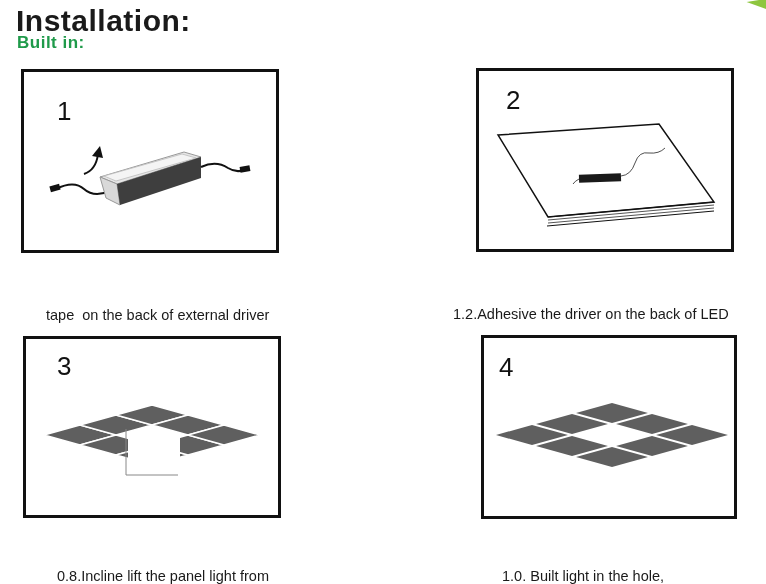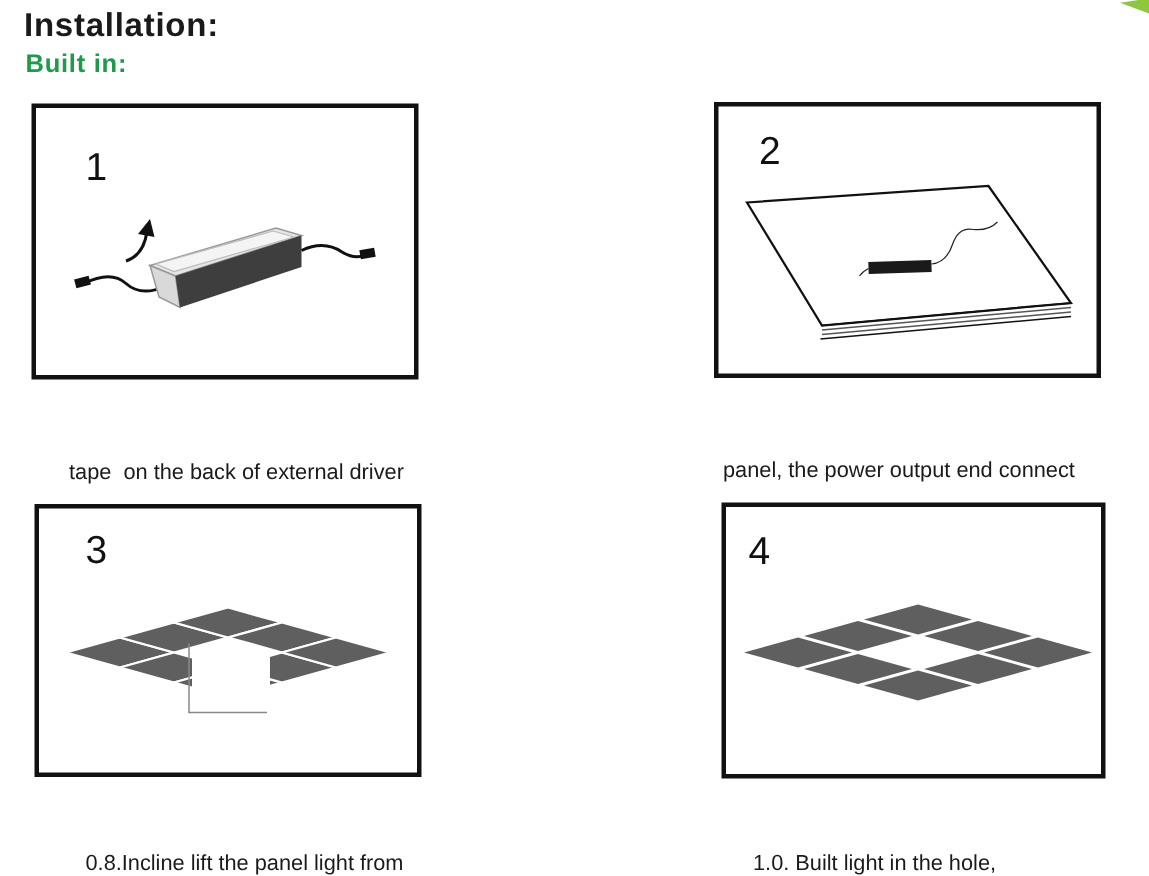--- a/index.html
+++ b/index.html
@@ -10,21 +10,21 @@
     color: #1a1a1a;
   }
   .corner {
     position: absolute; top: 0; right: 0; width: 0; height: 0;
     border-top: 12px solid transparent;
     border-right: 22px solid #8ec63f;
     transform: translate(4px, -6px) rotate(20deg);
   }
   .title {
     position: absolute; left: 16px; top: 4px;
-    font-size: 22px; font-weight: bold; color: #1a1a1a; letter-spacing: 0.5px;
+    font-size: 30px; font-weight: bold; color: #1a1a1a; letter-spacing: 0.5px;
   }
   .subtitle {
     position: absolute; left: 17px; top: 33px;
     font-size: 17px; font-weight: bold; color: #1f9a4a; letter-spacing: 0.5px;
   }
   .step-box {
     position: absolute; border: 3px solid #111; background: #fff; box-sizing: border-box;
   }
   .step-num {
     position: absolute; font-size: 26px; color: #111; font-weight: normal;
@@ -75,20 +75,21 @@
     <line x1="69" y1="146" x2="235" y2="131" stroke="#111" stroke-width="1"></line>
     <line x1="69" y1="149" x2="235" y2="134" stroke="#555" stroke-width="1"></line>
     <line x1="69" y1="152" x2="235" y2="137" stroke="#555" stroke-width="1"></line>
     <line x1="68" y1="155" x2="235" y2="140" stroke="#111" stroke-width="1"></line>
     <rect x="100" y="103" width="42" height="8" fill="#1a1a1a" transform="rotate(-2 121 107)"></rect>
     <path d="M142 105 Q152 104 156 92 Q160 80 170 82 Q180 83 186 77" fill="none" stroke="#222" stroke-width="0.8"></path>
     <path d="M100 108 Q96 110 94 113" fill="none" stroke="#222" stroke-width="0.8"></path>
   </svg>
 </div>
 <div class="caption" style="left:453px; top:257px;">
+  <div>1.2.Adhesive the driver on the back of LED</div>
   <div style="padding-left:29px;">panel, the power output end connect</div>
   <div style="padding-left:29px;">with wires.</div>
 </div>
 
 <div class="step-box" style="left:23px; top:336px; width:258px; height:182px;">
   <div class="step-num" style="left:31px; top:12px;">3</div>
   <svg width="252" height="176" viewBox="0 0 252 176">
     <g fill="#5f5f5f" stroke="#fff" stroke-width="1.5">
 
       <polygon points="18,96 54,86 90,96 54,106"></polygon>

